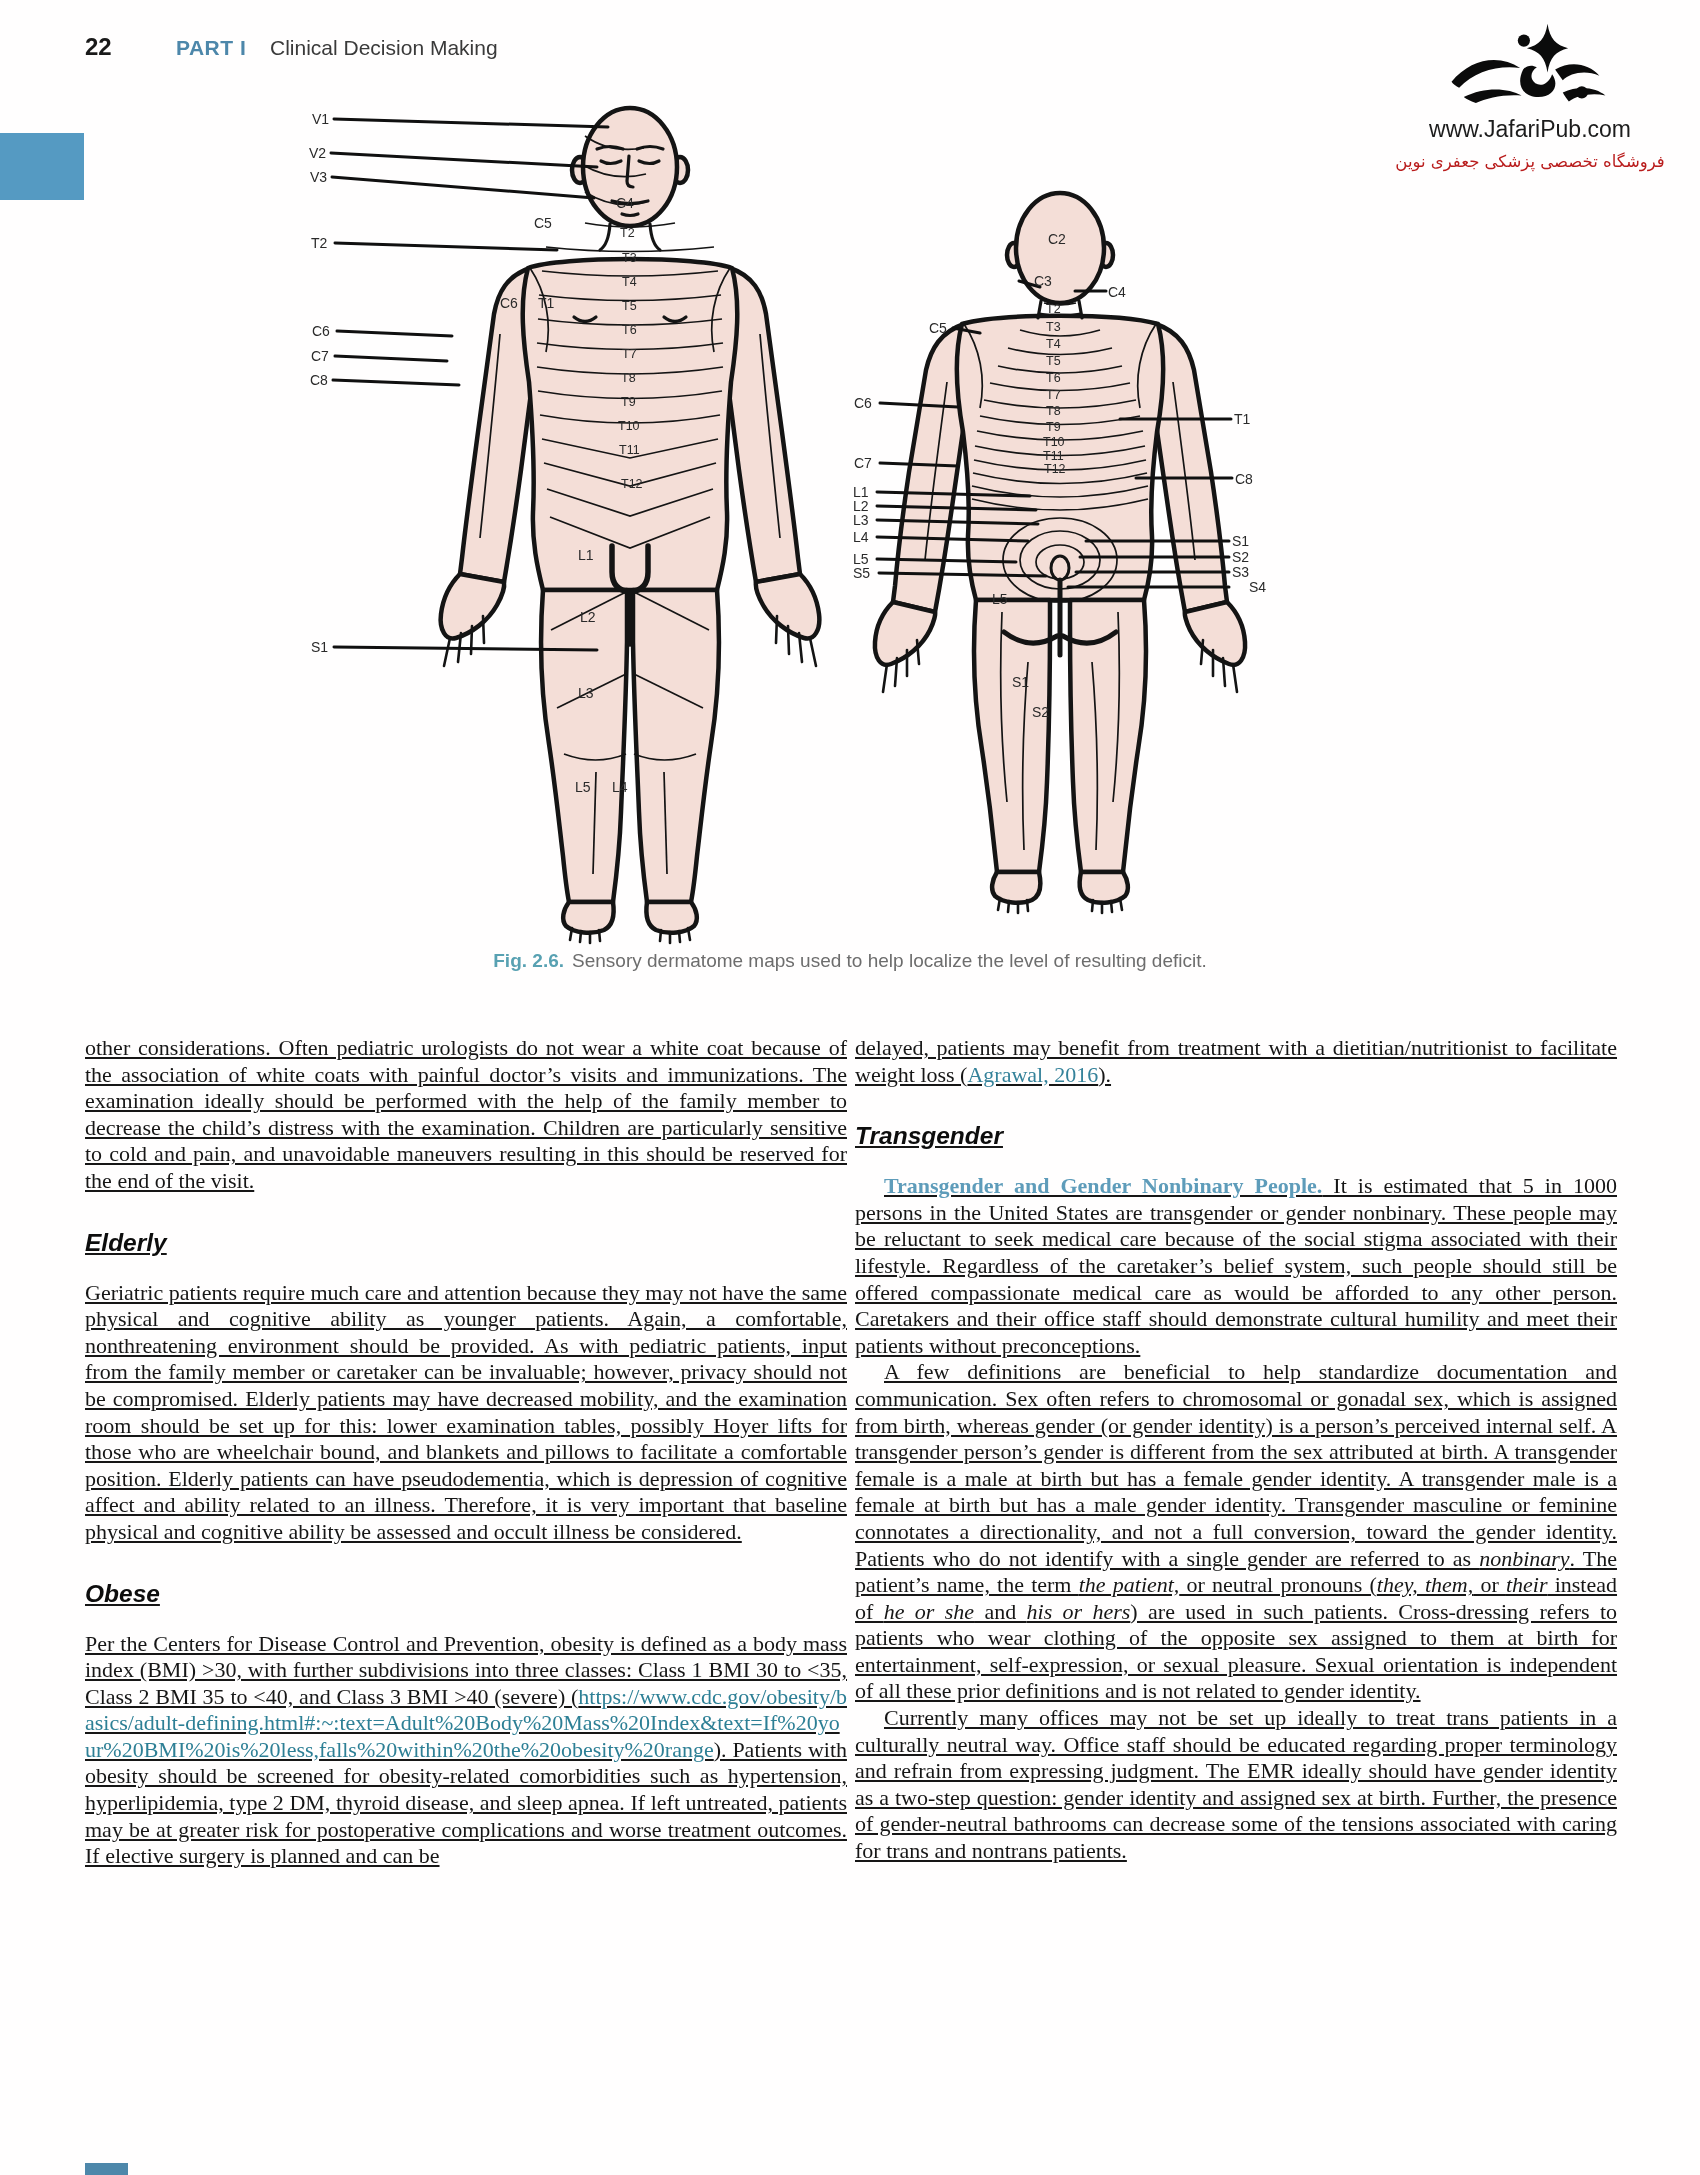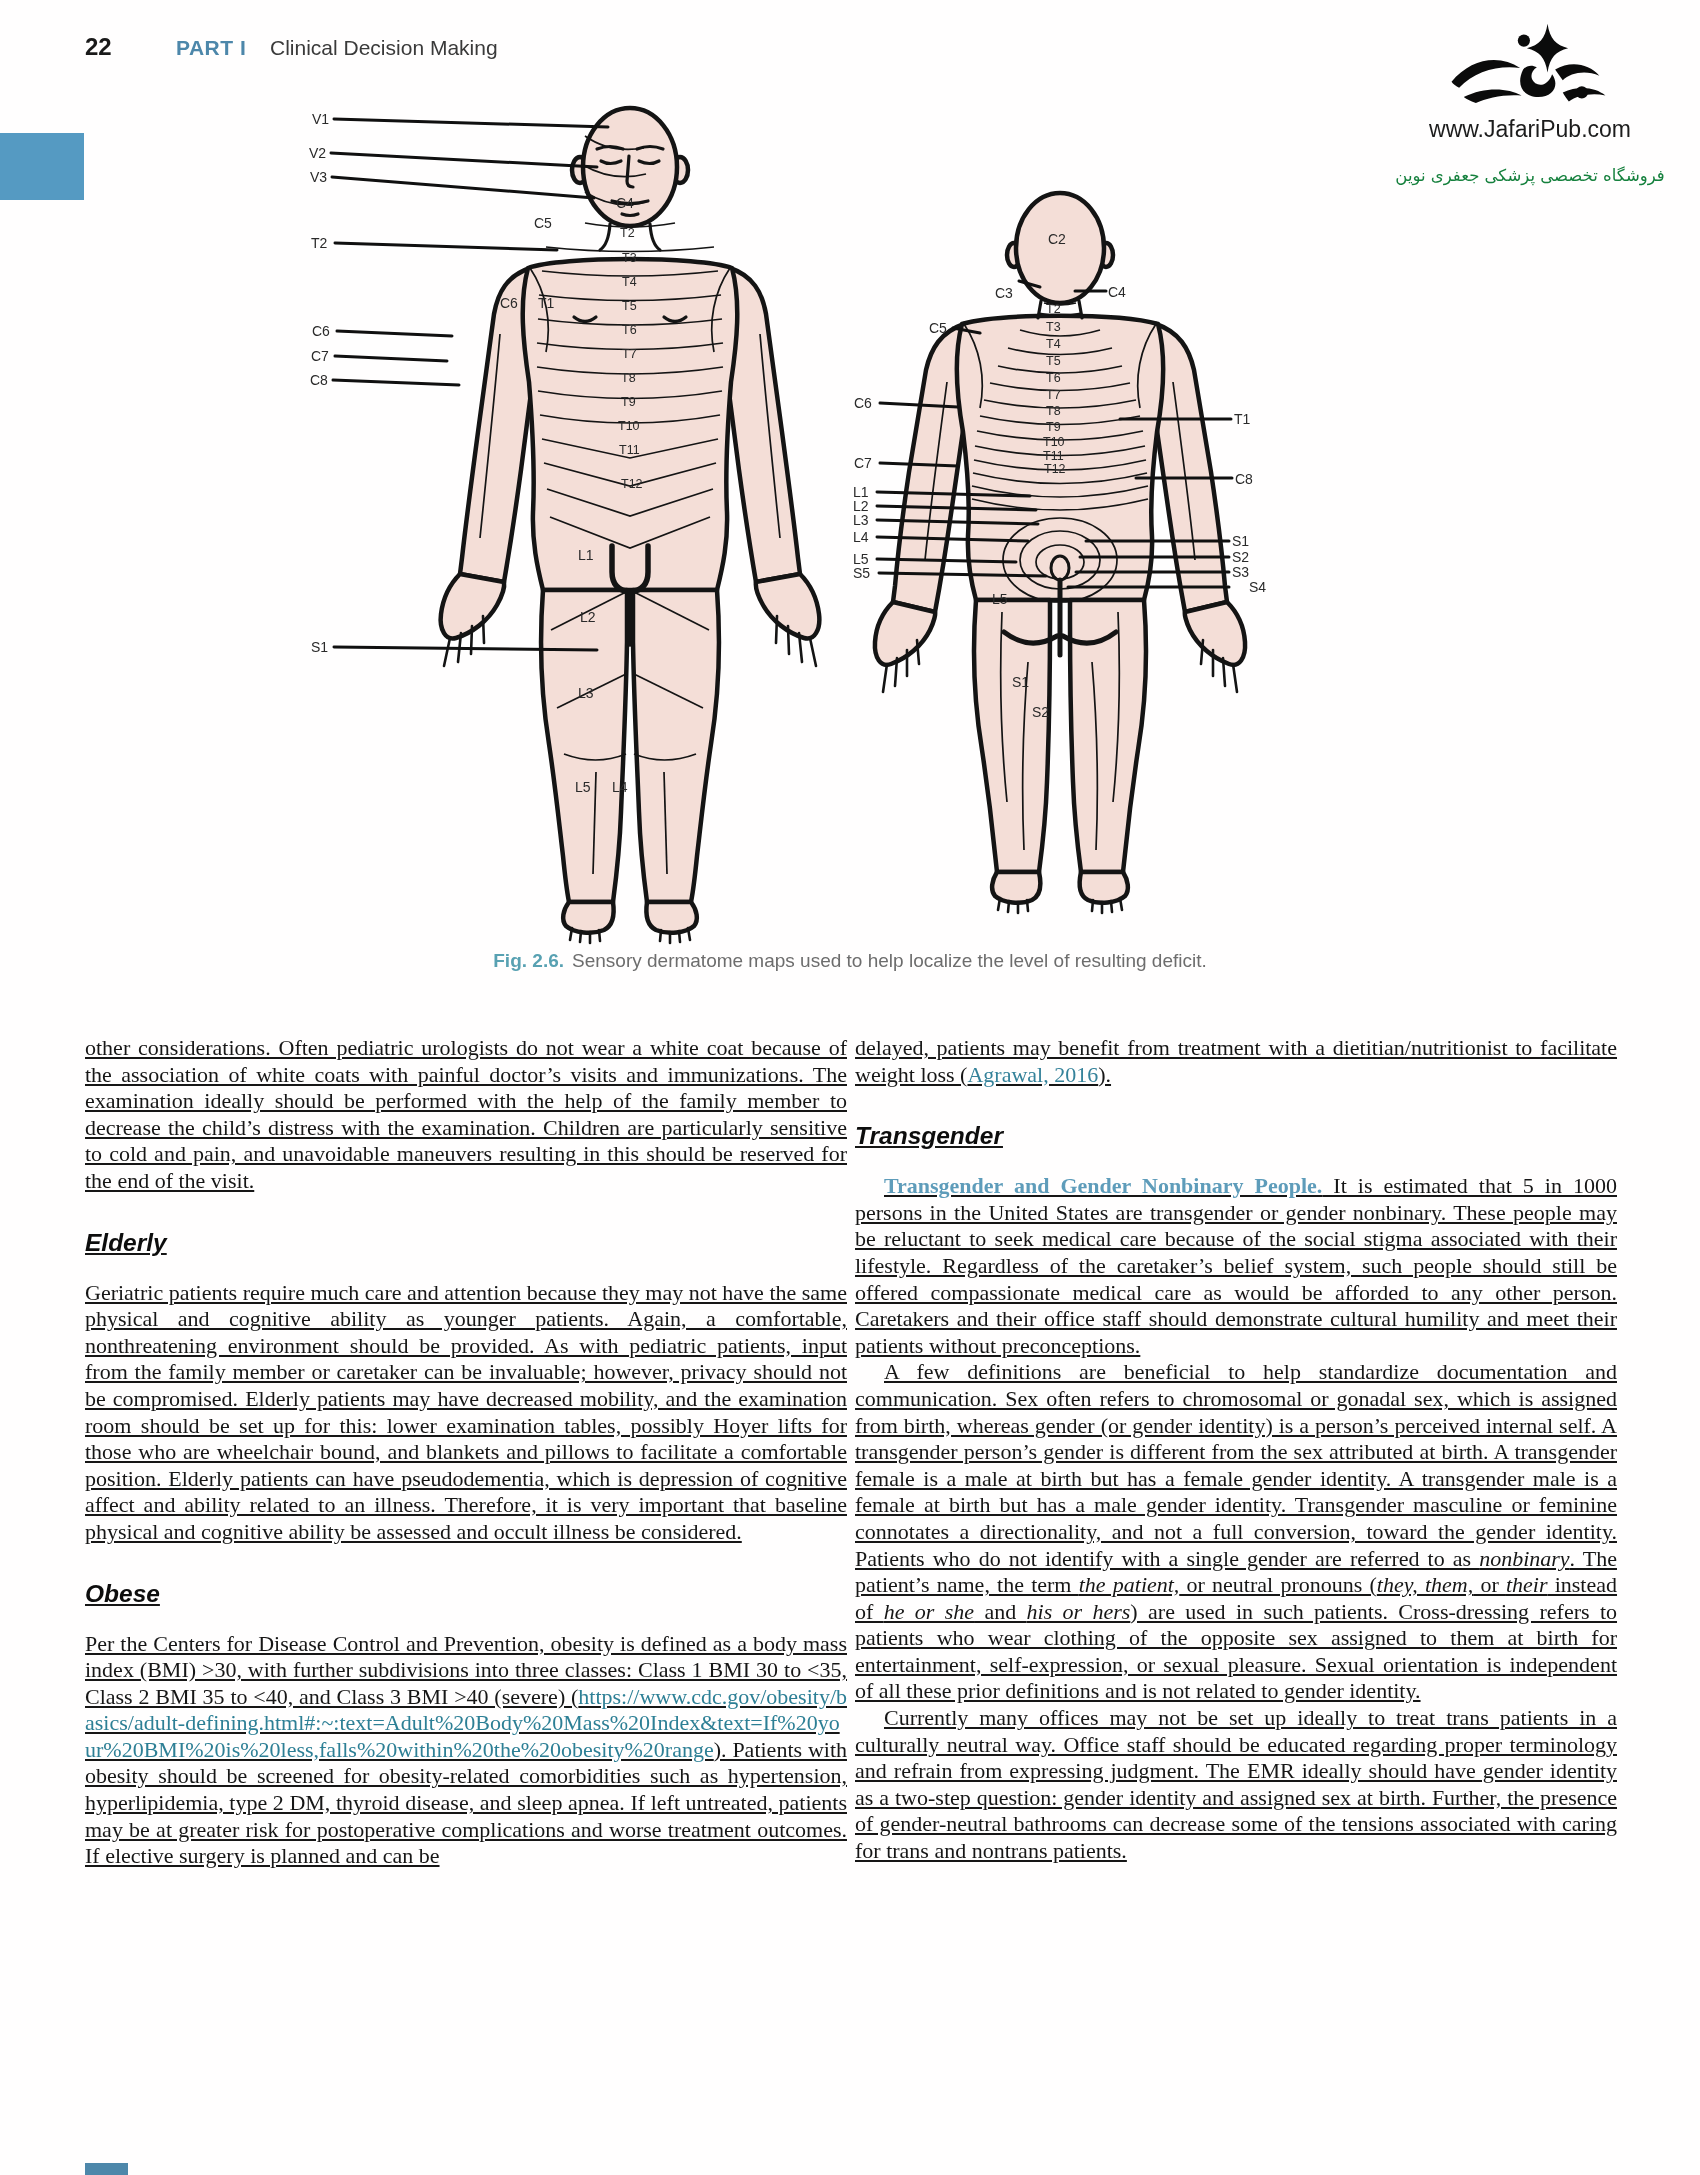--- a/index.html
+++ b/index.html
@@ -8,21 +8,21 @@
   
   .pgnum{position:absolute;left:85px;top:33px;font:bold 24px "Liberation Sans",sans-serif;color:#1a1a1a;}
   .part{position:absolute;left:176px;top:36px;font:bold 21px "Liberation Sans",sans-serif;color:#4d87aa;letter-spacing:.5px;}
   .ptitle{position:absolute;left:270px;top:36px;font:21px "Liberation Sans",sans-serif;color:#3a3a3a;}
   .corner{position:absolute;left:0;top:133px;width:84px;height:67px;background:#559ac2;}
   .corner-b{position:absolute;left:85px;top:2163px;width:43px;height:12px;background:#4d87aa;}
   
   .brand{position:absolute;left:1380px;top:18px;width:300px;text-align:center;}
   .brand svg{display:block;margin:0 auto;}
   .brand-url{font:23px "Liberation Sans",sans-serif;color:#1c1c1c;margin-top:4px;}
-  .brand-fa{font:16.5px "DejaVu Sans",sans-serif;color:#15803d;margin-top:23px;}
+  .brand-fa{font:16.5px "DejaVu Sans",sans-serif;color:#b91c1c;margin-top:9px;}
   
   .figsvg{position:absolute;left:0;top:0;width:1700px;height:2175px;pointer-events:none;}
   .fig-label{position:absolute;font:14px "Liberation Sans",sans-serif;color:#2a2a2a;line-height:1;white-space:nowrap;}
   .fig-label.sm{font-size:12.5px;}
   .caption{position:absolute;left:0;top:950px;width:1700px;text-align:center;
            font:19px "Liberation Sans",sans-serif;color:#6d6d6d;}
   .cap-label{font-weight:bold;color:#58a1b2;margin-right:8px;}
   
   .col{position:absolute;top:1035px;width:762px;font-size:22px;line-height:26.6px;
        text-align:justify;color:#161616;text-decoration:underline;}
@@ -268,21 +268,21 @@
       <span class="fig-label" style="left: 500px; top: 296px;">C6</span>
       <span class="fig-label" style="left: 538px; top: 296px;">T1</span>
       <span class="fig-label" style="left: 578px; top: 548px;">L1</span>
       <span class="fig-label" style="left: 580px; top: 610px;">L2</span>
       <span class="fig-label" style="left: 578px; top: 686px;">L3</span>
       <span class="fig-label" style="left: 575px; top: 780px;">L5</span>
       <span class="fig-label" style="left: 612px; top: 780px;">L4</span>
     </div>
   <div>
       <span class="fig-label" style="left: 1048px; top: 232px;">C2</span>
-      <span class="fig-label" style="left: 995px; top: 274px; margin-top: 12px;">C3</span>
+      <span class="fig-label" style="left: 1034px; top: 274px;">C3</span>
       <span class="fig-label" style="left: 1108px; top: 285px;">C4</span>
       <span class="fig-label" style="left: 929px; top: 321px;">C5</span>
       <span class="fig-label" style="left: 854px; top: 396px;">C6</span>
       <span class="fig-label" style="left: 1234px; top: 412px;">T1</span>
       <span class="fig-label" style="left: 854px; top: 456px;">C7</span>
       <span class="fig-label" style="left: 1235px; top: 472px;">C8</span>
       <span class="fig-label" style="left: 853px; top: 485px;">L1</span>
       <span class="fig-label" style="left: 853px; top: 499px;">L2</span>
       <span class="fig-label" style="left: 853px; top: 513px;">L3</span>
       <span class="fig-label" style="left: 853px; top: 530px;">L4</span>

